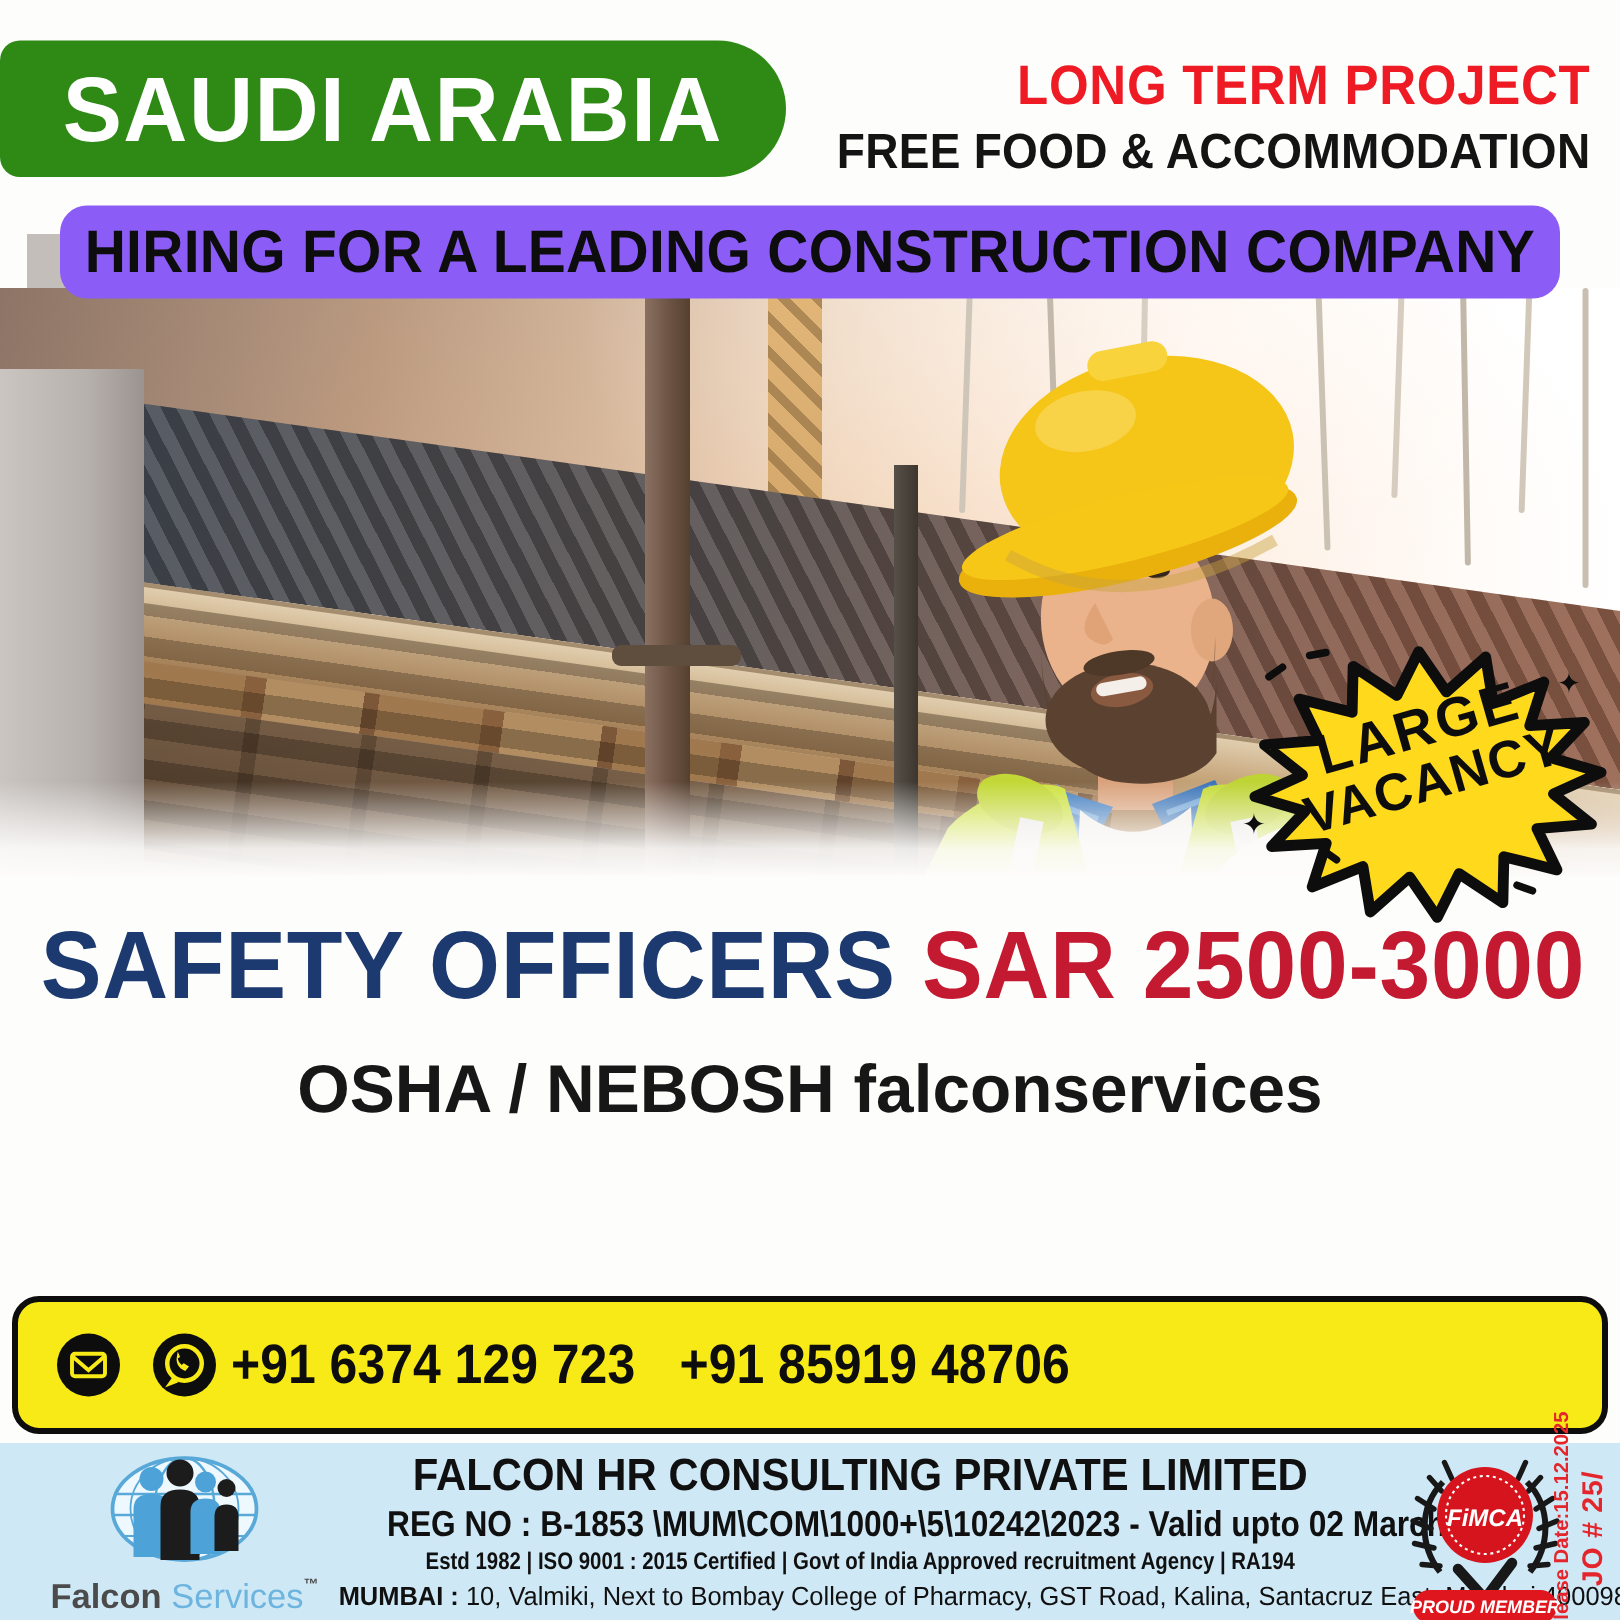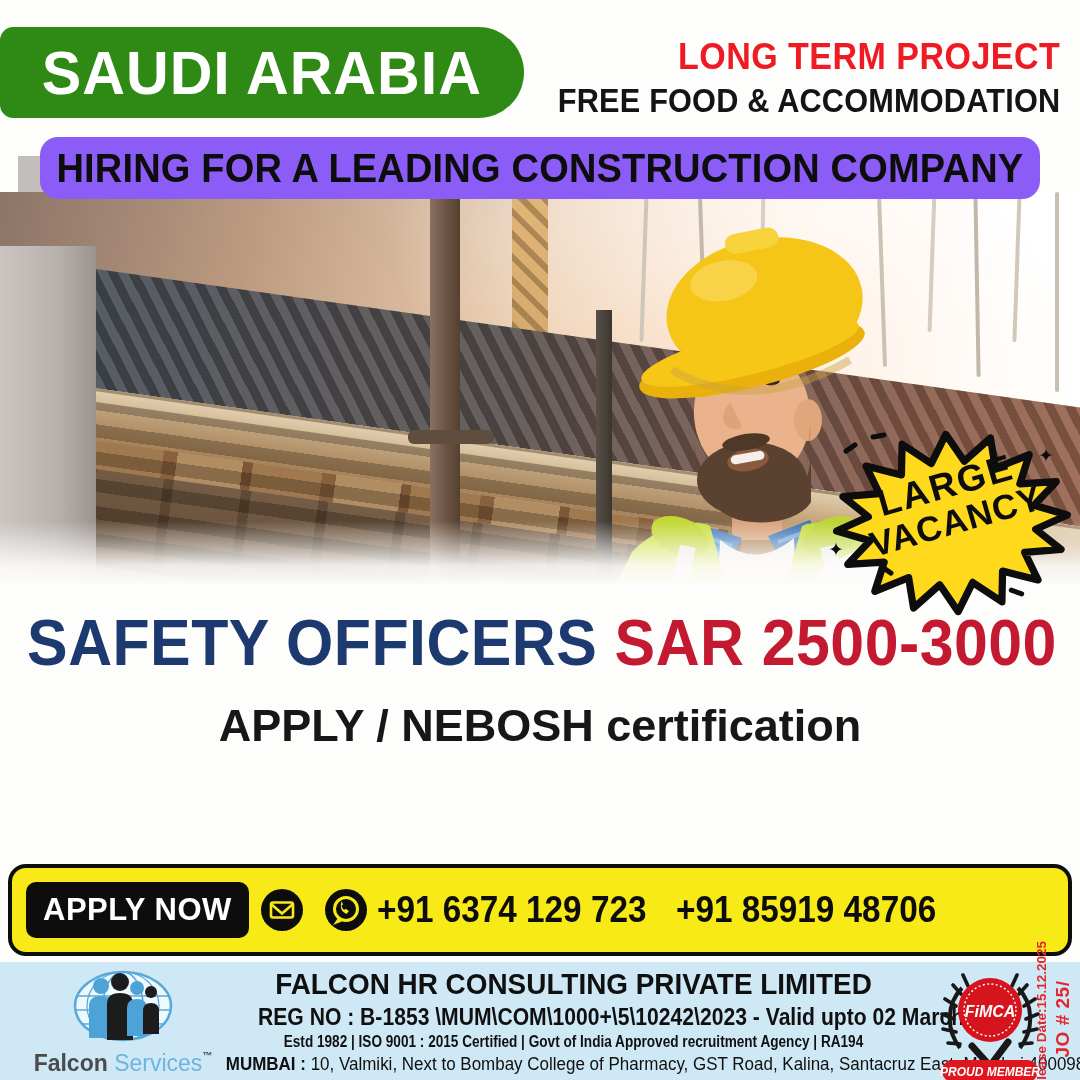--- a/index.html
+++ b/index.html
@@ -263,24 +263,23 @@
   <span class="sparkle" style="left:828px;top:538px;">✦</span>
   <div class="spark-dash" style="left:884px;top:562px;transform:rotate(-55deg);"></div>
   <div class="spark-dash" style="left:1014px;top:584px;transform:rotate(-70deg);"></div>
 
   <div class="role-line">
     <div class="inner">
       <span class="role-title">SAFETY OFFICERS</span>
       <span class="role-salary">SAR 2500-3000</span>
     </div>
   </div>
-  <div class="cert-line">APPLY / NEBOSH certification</div>
+  <div class="cert-line">OSHA / NEBOSH falconservices</div>
 
   <div class="apply-bar">
-    <button class="apply-btn">APPLY NOW</button>
     <svg class="contact-icon" width="46" height="46" viewBox="-23 -23 46 46">
       <circle cx="0" cy="0" r="21" fill="#0d0d0d"></circle>
       <rect x="-11" y="-7.5" width="22" height="15" rx="2" fill="none" stroke="#f7ea16" stroke-width="2.6"></rect>
       <path d="M-11,-6 L0,3.5 L11,-6" fill="none" stroke="#f7ea16" stroke-width="2.6"></path>
     </svg>
     <svg class="contact-icon" width="46" height="46" viewBox="-23 -23 46 46">
       <circle cx="0" cy="0" r="21" fill="#0d0d0d"></circle>
       <circle cx="0" cy="-1" r="11.5" fill="none" stroke="#f7ea16" stroke-width="3"></circle>
       <path d="M-8,8 L-13,15 L-4,11.5 Z" fill="#f7ea16"></path>
       <path d="M-5,-6 q-1.5,7 5.5,10 l2.5,-3 l-3.5,-2.2 l-1.4,1.2 q-2.2,-1.8 -2.6,-4.4 l1.6,-1 l-1.6,-3.6 z" fill="#f7ea16"></path>

